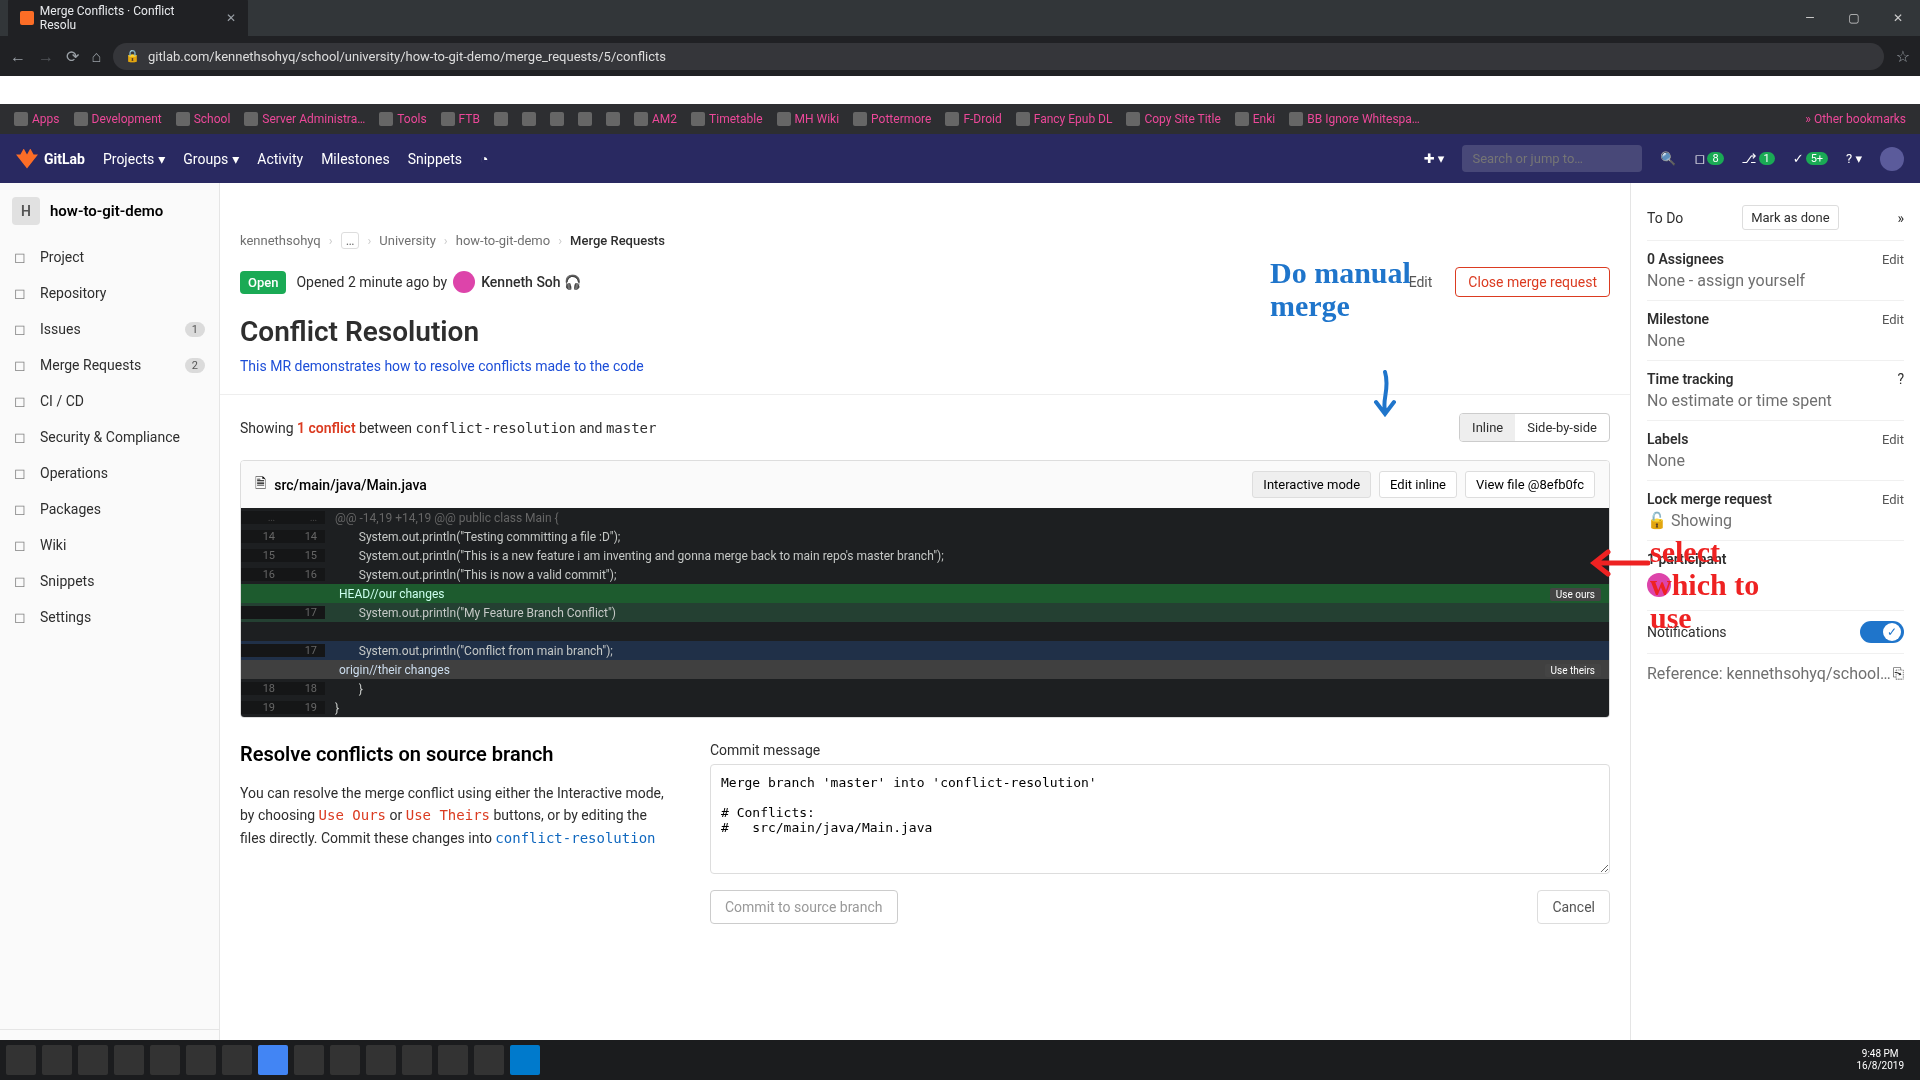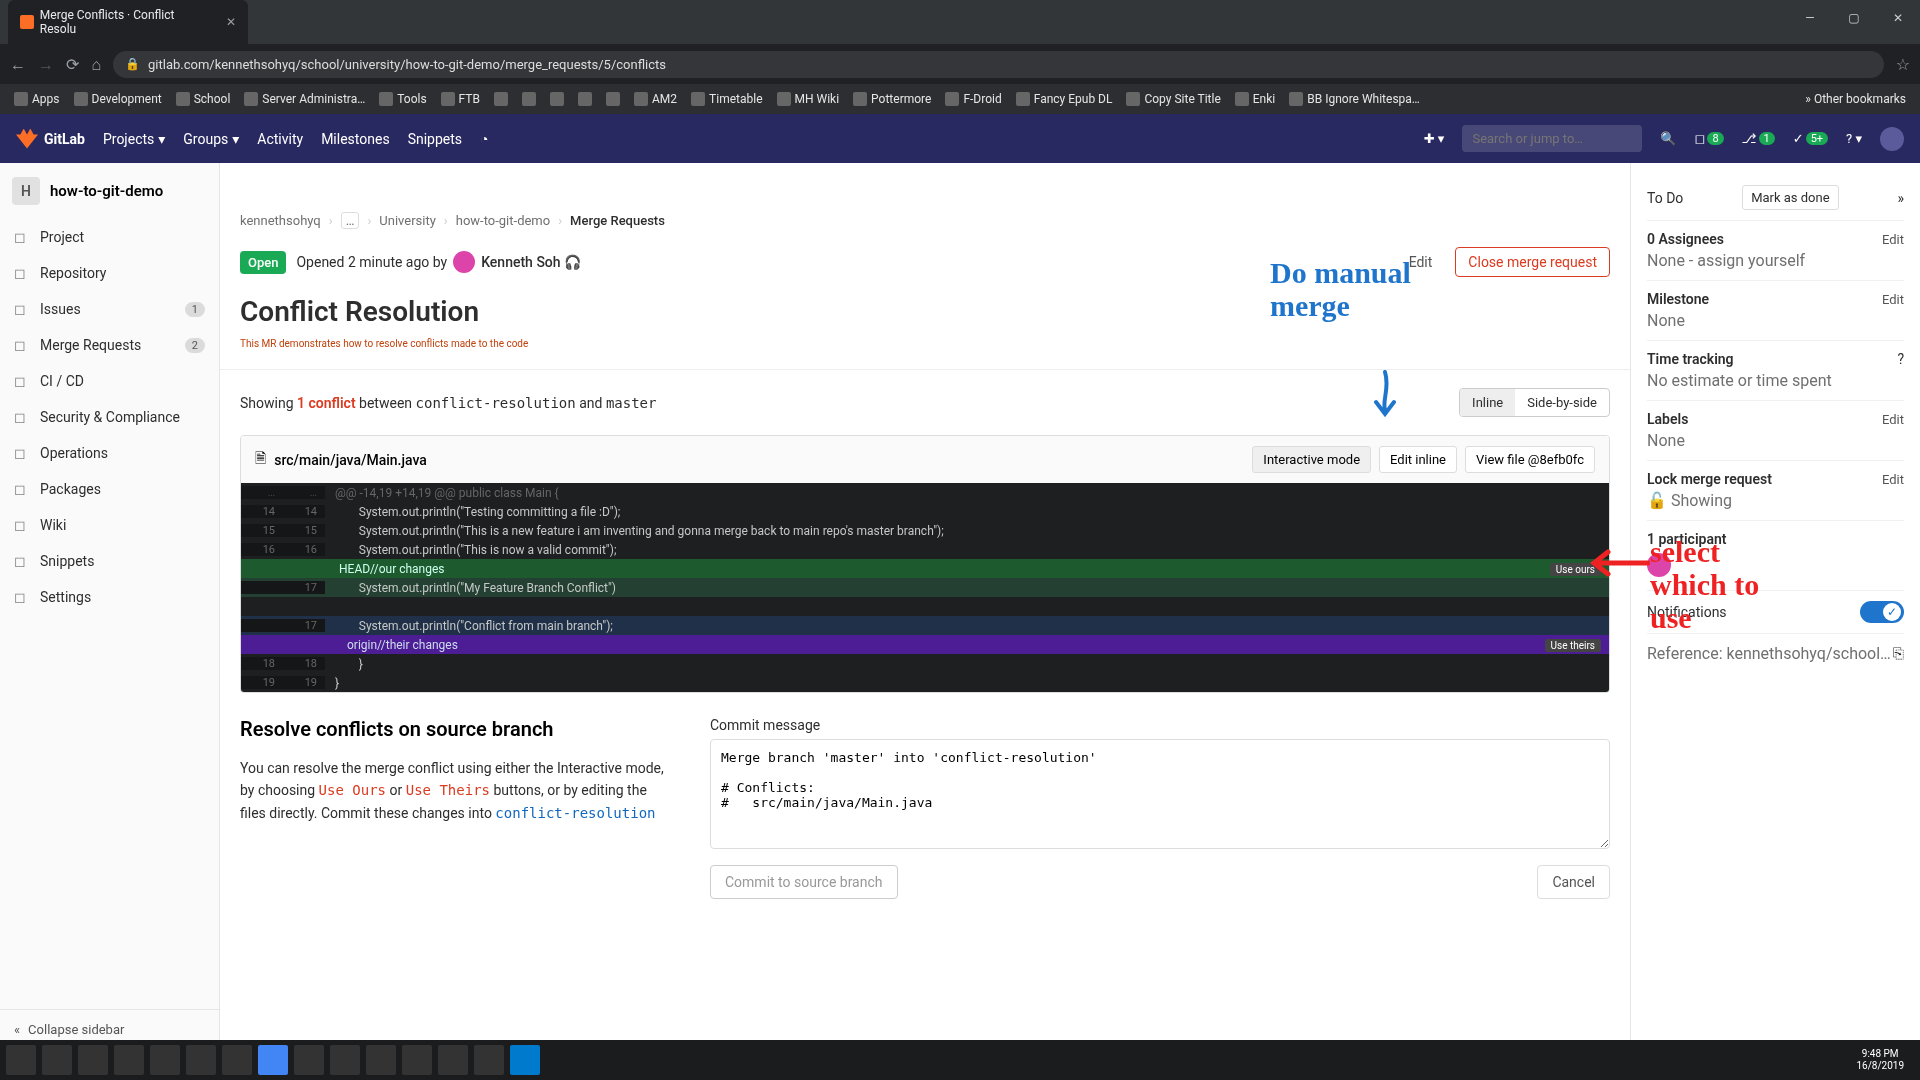--- a/index.html
+++ b/index.html
@@ -1,27 +1,27 @@
 <!DOCTYPE html>
 <html><head>
 <meta charset="utf-8">
 <style>
 * { margin: 0; padding: 0; box-sizing: border-box; font-family: -apple-system, BlinkMacSystemFont, "Segoe UI", Roboto, sans-serif; }
 body { background: #fff; width: 1920px; height: 1080px; overflow: hidden; position: relative; }
 
 
-.browser-top { background: #323639; height: 44px; display: flex; align-items: center; padding: 0 8px; }
+.browser-top { background: #323639; height: 36px; display: flex; align-items: center; padding: 0 8px; }
 .browser-tab { background: #202124; color: #e8eaed; font-size: 12px; padding: 8px 12px; border-radius: 6px 6px 0 0; display: flex; align-items: center; gap: 6px; max-width: 240px; }
 .browser-tab .favicon { width: 14px; height: 14px; background: #fc6d26; border-radius: 2px; }
 .browser-tab .close { margin-left: 8px; color: #9aa0a6; cursor: pointer; }
 .browser-addr { background: #202124; height: 40px; display: flex; align-items: center; padding: 0 10px; gap: 12px; }
 .browser-addr .navbtn { color: #9aa0a6; font-size: 16px; cursor: pointer; }
 .browser-addr .url-bar { flex: 1; background: #35363a; color: #ddd; font-size: 13px; padding: 6px 12px; border-radius: 14px; display: flex; align-items: center; gap: 8px; }
 .browser-addr .lock { color: #9aa0a6; font-size: 12px; }
-.browser-bookmarks { background: #2d2e31; height: 30px; display: flex; align-items: center; gap: 14px; padding: 0 14px; font-size: 12px; color: #e5e5e5; overflow: hidden; }
+.browser-bookmarks { background: #2d2e31; height: 30px; display: flex; align-items: center; gap: 14px; padding: 0 14px; font-size: 12px; color: #ec4899; overflow: hidden; margin-top: 28px; }
 .browser-bookmarks .bm { display: flex; align-items: center; gap: 4px; cursor: pointer; white-space: nowrap; }
 .browser-bookmarks .bm .sq { width: 14px; height: 14px; background: #666; border-radius: 2px; }
 
 
 .gitlab-nav { background: #292961; height: 49px; display: flex; align-items: center; padding: 0 16px; color: #fff; gap: 18px; font-size: 14px; }
 .gitlab-nav .logo { display: flex; align-items: center; gap: 6px; font-weight: bold; }
 .gitlab-nav .logo .gfx { width: 22px; height: 20px; background: #fc6d26; clip-path: polygon(50% 100%, 0 30%, 20% 30%, 35% 0, 50% 30%, 65% 0, 80% 30%, 100% 30%); }
 .gitlab-nav .nav-link { cursor: pointer; display: flex; align-items: center; gap: 4px; }
 .gitlab-nav .spacer { flex: 1; }
 .gitlab-nav .search { background: rgba(255,255,255,0.15); border: none; color: #fff; padding: 6px 10px; border-radius: 4px; font-size: 13px; width: 180px; }
@@ -48,21 +48,21 @@
 .mr-head { padding: 10px 20px; display: flex; align-items: center; gap: 10px; }
 .mr-head .status { background: #1aaa55; color: #fff; font-size: 13px; padding: 4px 8px; border-radius: 4px; font-weight: 500; }
 .mr-head .meta { font-size: 14px; color: #2e2e2e; display: flex; align-items: center; gap: 6px; }
 .mr-head .meta .av { width: 22px; height: 22px; border-radius: 50%; background: #d4a; }
 .mr-head .spacer { flex: 1; }
 .mr-head .btn-edit { color: #555; font-size: 14px; padding: 6px 12px; border: 1px solid transparent; cursor: pointer; }
 .mr-head .btn-close { color: #db3b21; border: 1px solid #db3b21; font-size: 14px; padding: 6px 12px; border-radius: 4px; cursor: pointer; }
 
 .mr-title-sec { padding: 8px 20px 20px; border-bottom: 1px solid #eee; }
 .mr-title { font-size: 28px; font-weight: 600; color: #2e2e2e; margin-bottom: 10px; }
-.mr-desc { font-size: 10px; color: #c2410c; }
+.mr-desc { font-size: 14px; color: #1d4ed8; }
 
 .conflict-bar { padding: 18px 20px; display: flex; align-items: center; font-size: 14px; color: #2e2e2e; }
 .conflict-bar strong.red { color: #db3b21; font-weight: 600; }
 .conflict-bar code { font-family: "Menlo","Consolas",monospace; background: transparent; }
 .conflict-bar .spacer { flex: 1; }
 .toggle-grp { display: flex; border: 1px solid #ccc; border-radius: 4px; overflow: hidden; font-size: 13px; }
 .toggle-grp .opt { padding: 6px 12px; cursor: pointer; }
 .toggle-grp .opt.active { background: #eee; }
 
 .file-card { margin: 0 20px; border: 1px solid #ddd; border-radius: 4px; overflow: hidden; }
@@ -75,21 +75,21 @@
 .code-area { background: #1d1f21; font-family: "Menlo","Consolas",monospace; font-size: 12px; }
 .code-row { display: flex; min-height: 19px; align-items: center; }
 .gut { display: flex; }
 .gut .ln { width: 42px; text-align: right; padding: 0 8px; color: #666; background: #151617; font-size: 11px; }
 .gut .ln.dim { color: #444; }
 .code-line { flex: 1; padding: 0 10px; color: #c5c8c6; white-space: pre; position: relative; }
 .code-line.hunk { color: #666; }
 .row-ours-head { background: #1d5b2e; }
 .row-ours-head .code-line { color: #cfe; padding-left: 14px; }
 .row-ours { background: #244032; }
-.row-theirs-head { background: #4c1d95; padding-left: 8px; }
+.row-theirs-head { background: #404040; }
 .row-theirs-head .code-line { color: #cde; padding-left: 14px; }
 .row-theirs { background: #203048; }
 .use-btn { position: absolute; right: 8px; top: 1px; background: #444; color: #fff; font-size: 10px; padding: 1px 6px; border-radius: 2px; cursor: pointer; }
 
 .resolve-section { padding: 24px 20px; display: flex; gap: 40px; }
 .resolve-left { width: 430px; }
 .resolve-left h2 { font-size: 20px; font-weight: 600; margin-bottom: 16px; }
 .resolve-left p { font-size: 14px; color: #2e2e2e; line-height: 1.6; }
 .resolve-left code { font-family: monospace; color: #db3b21; }
 .resolve-left code.branch { color: #1068bf; }

